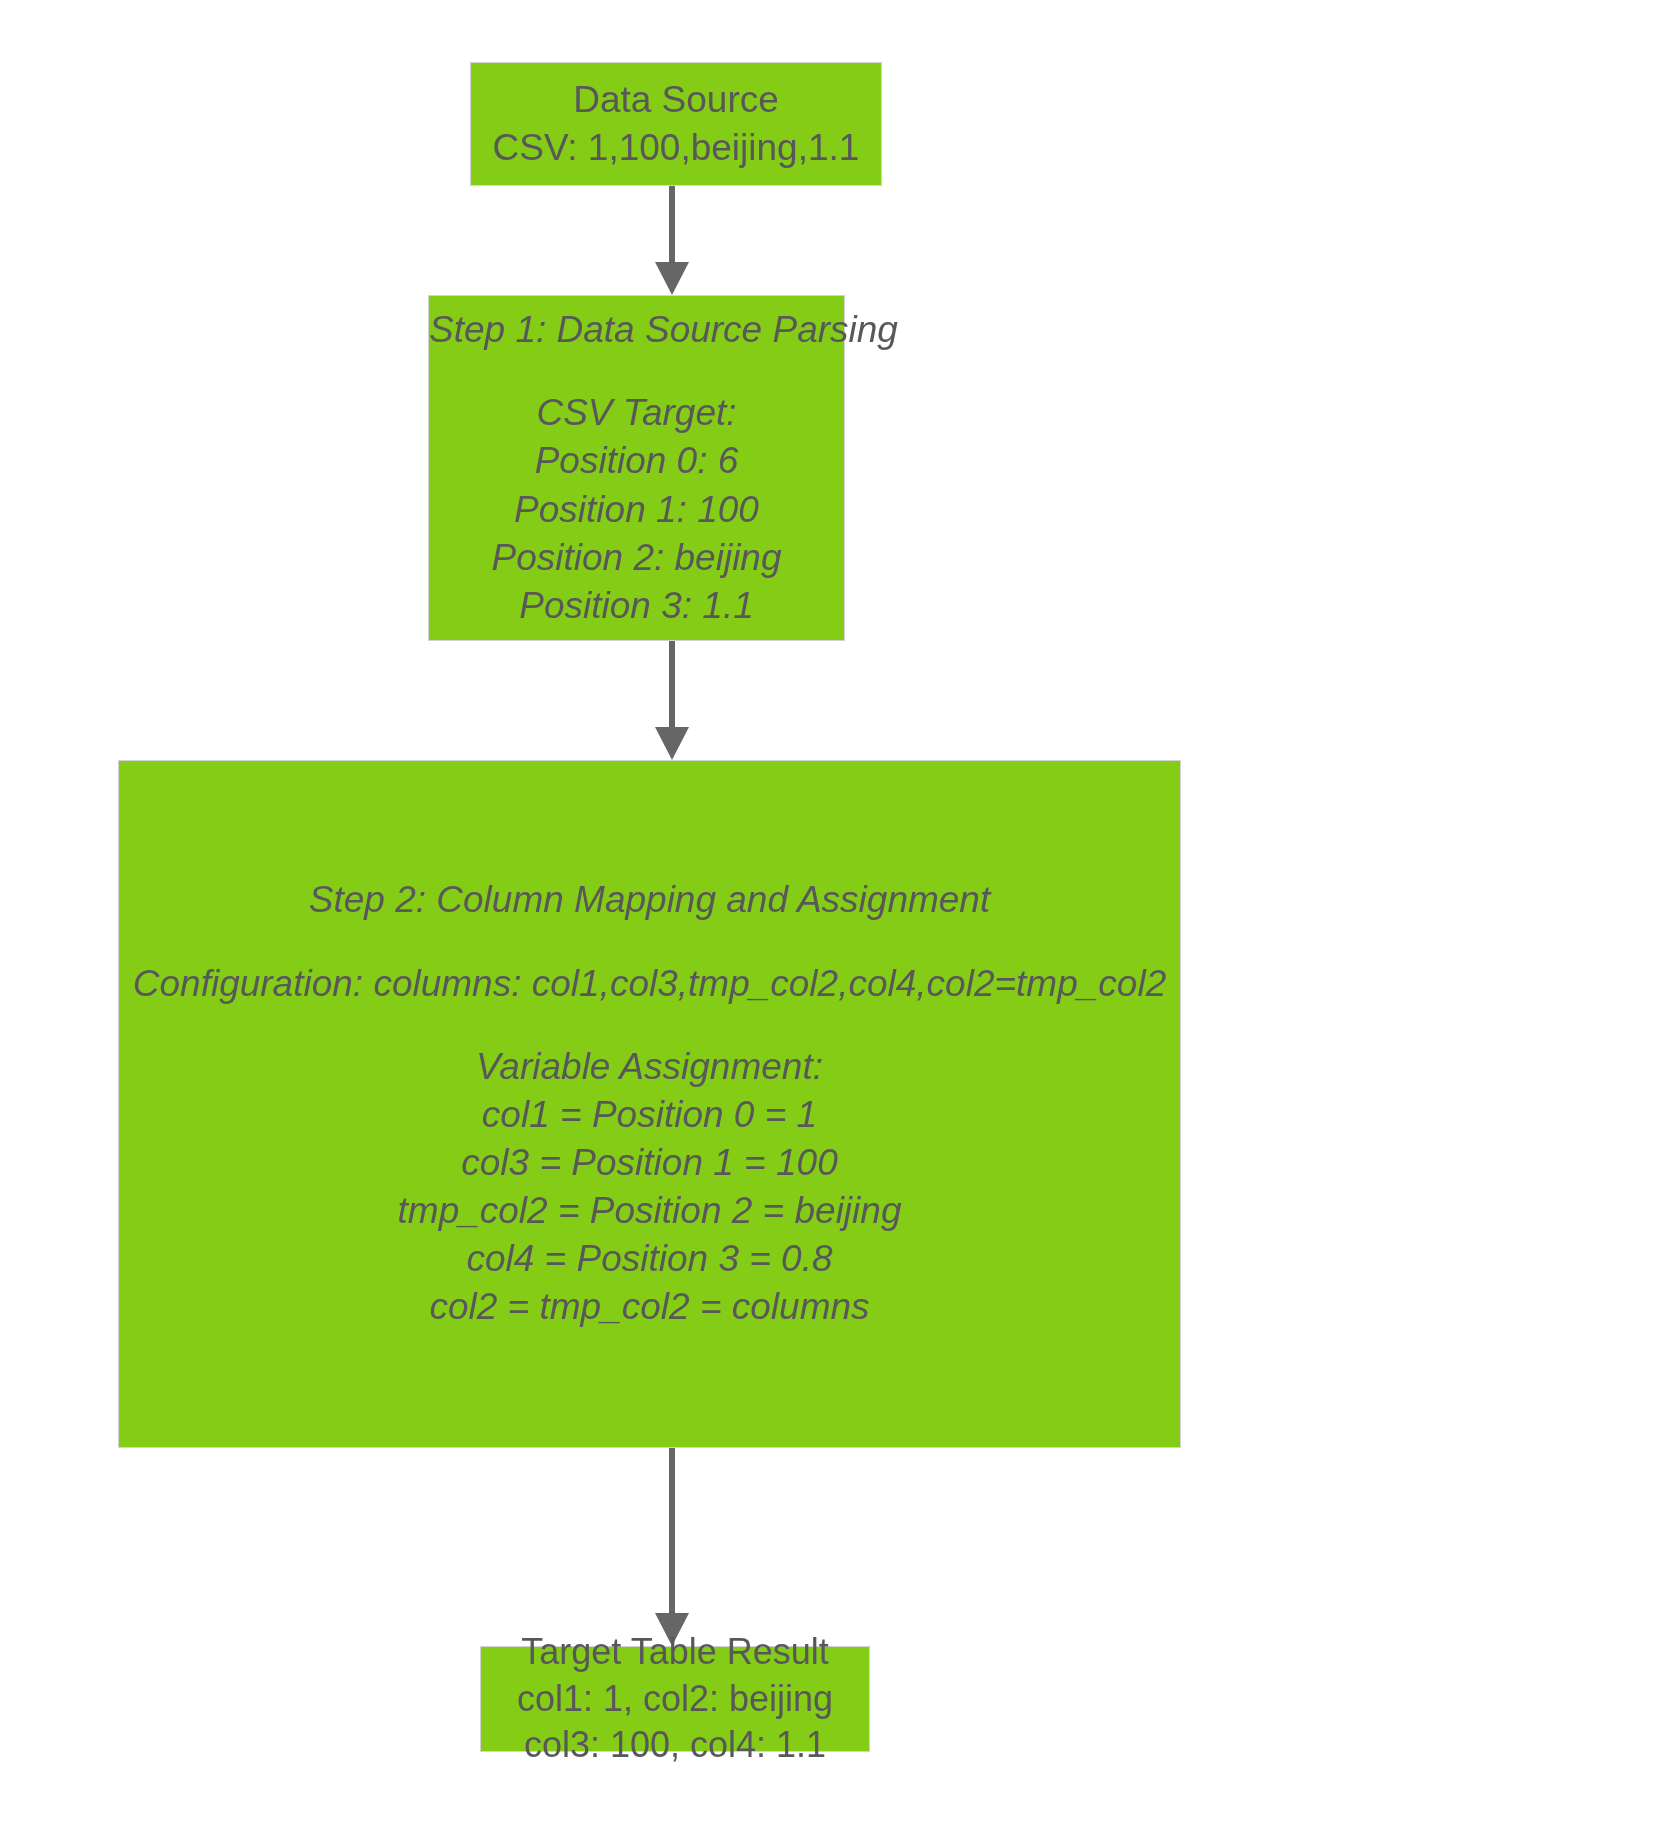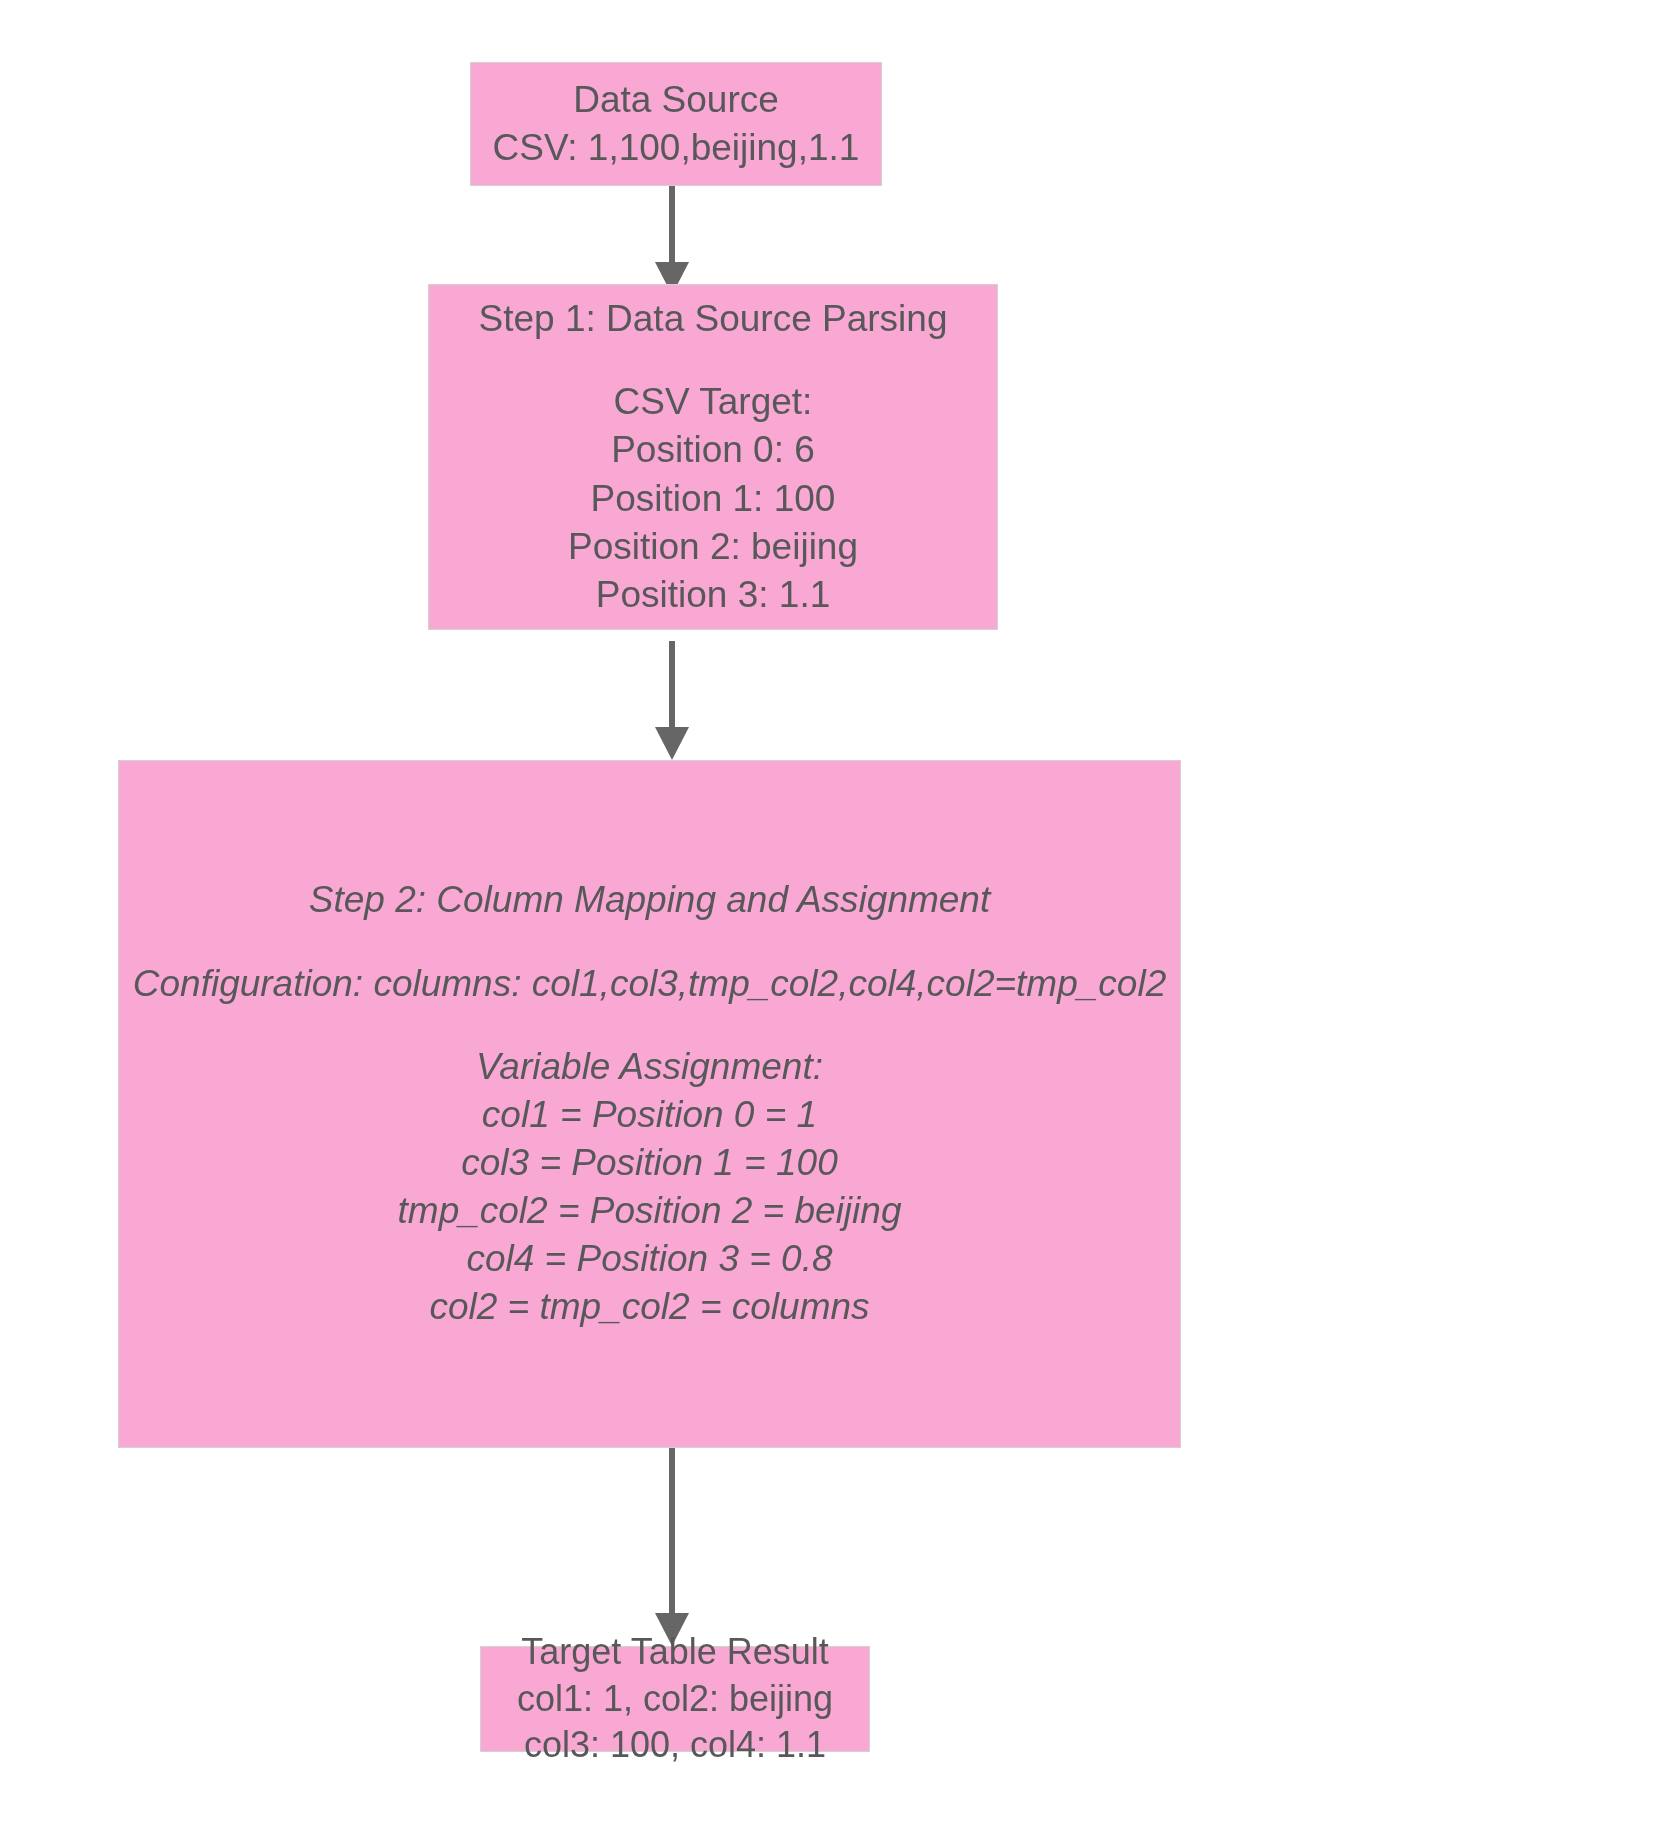--- a/index.html
+++ b/index.html
@@ -17,21 +17,21 @@
   }
 
   #flow-canvas {
     position: relative;
     width: 1676px;
     height: 1848px;
   }
 
   .node {
     position: absolute;
-    background: #f9a8d4;
+    background: #84cc16;
     border: 1.5px solid #d2d2d2;
     box-sizing: border-box;
     display: flex;
     flex-direction: column;
     align-items: flex-start;
     justify-content: center;
     text-align: center;
     color: #58585a;
     line-height: 1.30;
     white-space: nowrap;
@@ -52,24 +52,25 @@
   #node-source {
     left: 470px;
     top: 62px;
     width: 412px;
     height: 124px;
     font-size: 37px;
   }
 
   #node-step1 {
     left: 428px;
-    top: 284px;
-    width: 570px;
+    top: 295px;
+    width: 417px;
     height: 346px;
     font-size: 37px;
+    font-style: italic;
   }
 
   #node-step2 {
     left: 118px;
     top: 760px;
     width: 1063px;
     height: 688px;
     font-size: 37px;
     font-style: italic;
   }

